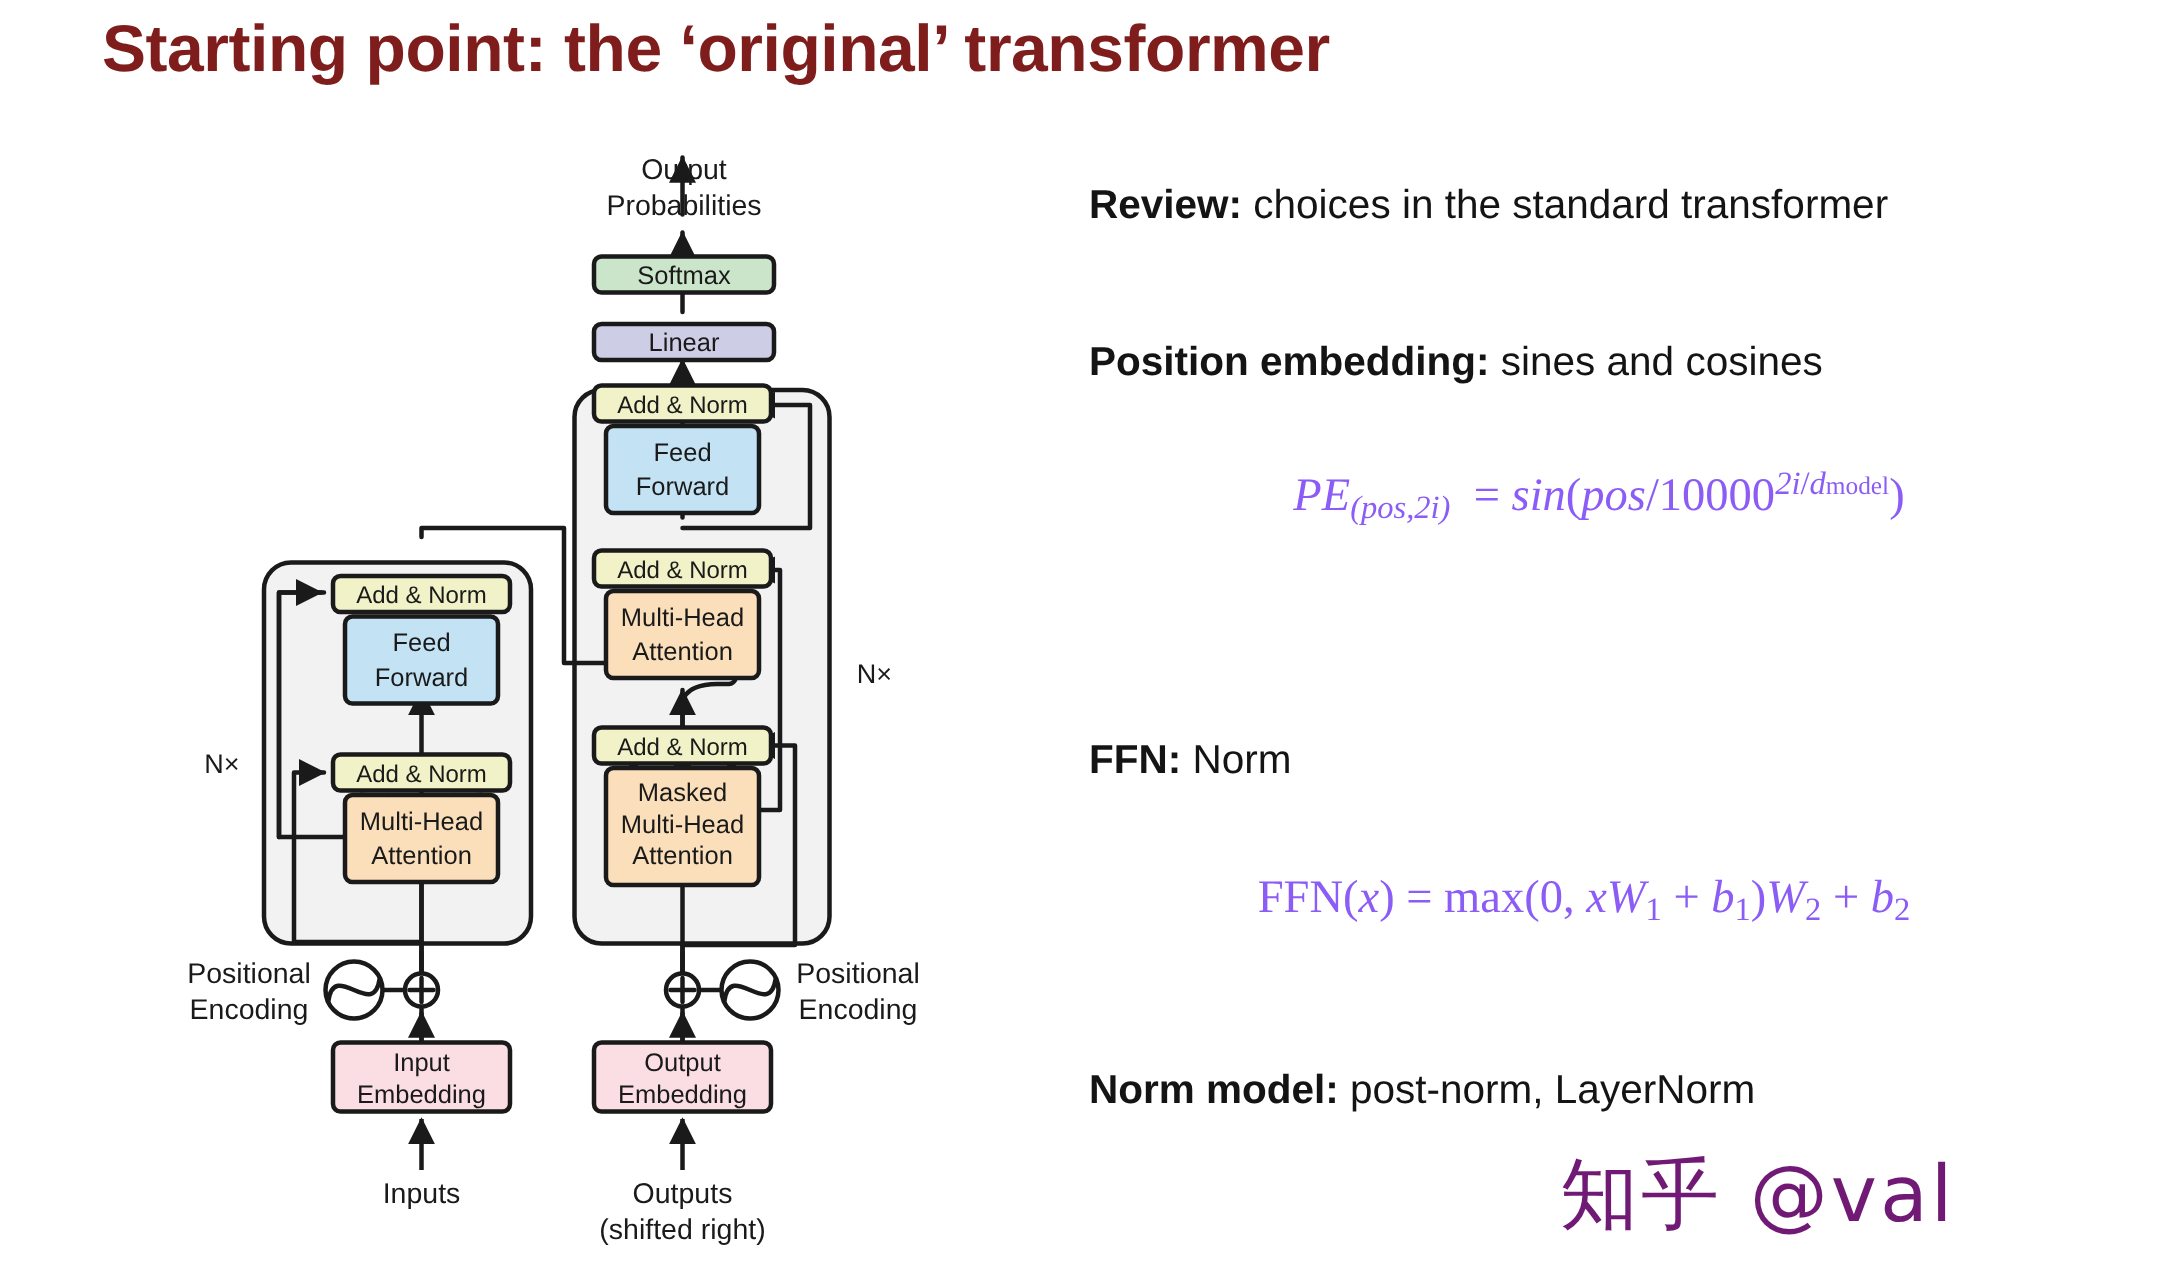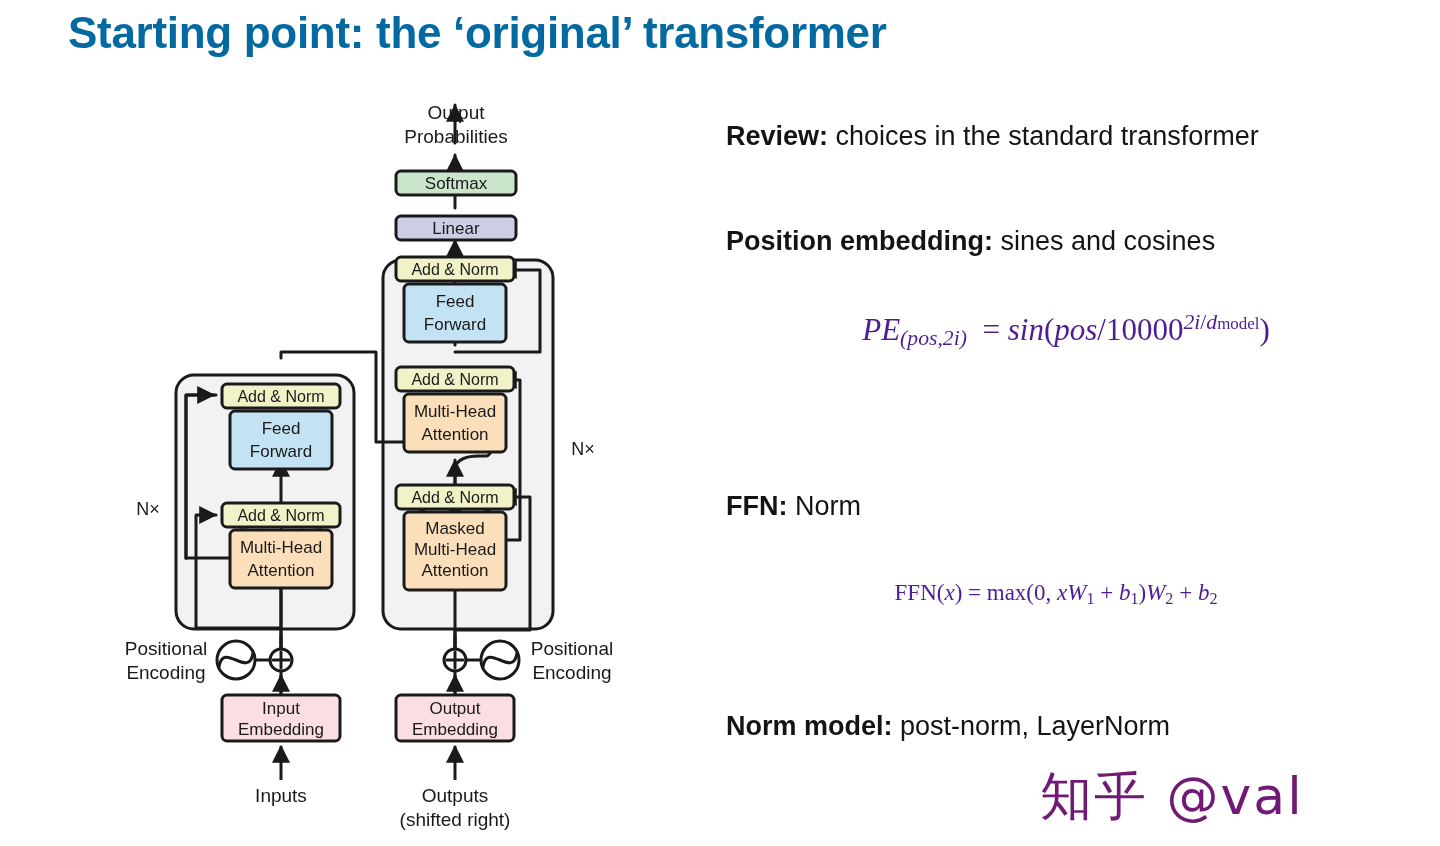--- a/index.html
+++ b/index.html
@@ -15,21 +15,21 @@
     font-family: "Liberation Sans", sans-serif;
   }
 
   
   #slide-title {
     position: absolute;
     left: 68px;
     top: 8px;
     font-size: 44px;
     font-weight: bold;
-    color: #0369a1;
+    color: #7f1d1d;
     letter-spacing: -0.3px;
     white-space: nowrap;
   }
 
   
   #diagram {
     position: absolute;
     left: 0px;
     top: 90px;
     width: 660px;
@@ -49,34 +49,34 @@
     color: #141414;
     white-space: nowrap;
     line-height: 1.25;
     margin-left: 40px;
   }
   .text-line .lead {
     font-weight: bold;
   }
   .formula {
     font-family: "Liberation Serif", serif;
-    color: #4c1d95;
+    color: #8b5cf6;
     text-align: center;
     white-space: nowrap;
   }
   .sub { font-size: 0.7em; vertical-align: -0.25em; }
   .sup { font-size: 0.7em; vertical-align: 0.5em; }
   .it  { font-style: italic; }
 
   #row-review      { position: absolute; left: 0;   top: 0;   }
   #row-posemb      { position: absolute; left: 0;   top: 105px;}
   #formula-pe      { position: absolute; left: 60px;  top: 190px; width: 640px; font-size: 31px; }
   #formula-pe .l2  { margin-top: 8px; }
   #row-ffn         { position: absolute; left: 0;   top: 370px;}
-  #formula-ffn     { position: absolute; left: 40px;  top: 460px; width: 660px; font-size: 23px;}
+  #formula-ffn     { position: absolute; left: 40px;  top: 460px; width: 660px; font-size: 31px;}
   #row-norm        { position: absolute; left: 0;   top: 590px;}
 
   
   #watermark {
     position: absolute;
     left: 1040px;
     top: 762px;
     font-size: 52px;
     color: #701a75;
     letter-spacing: 2px;

